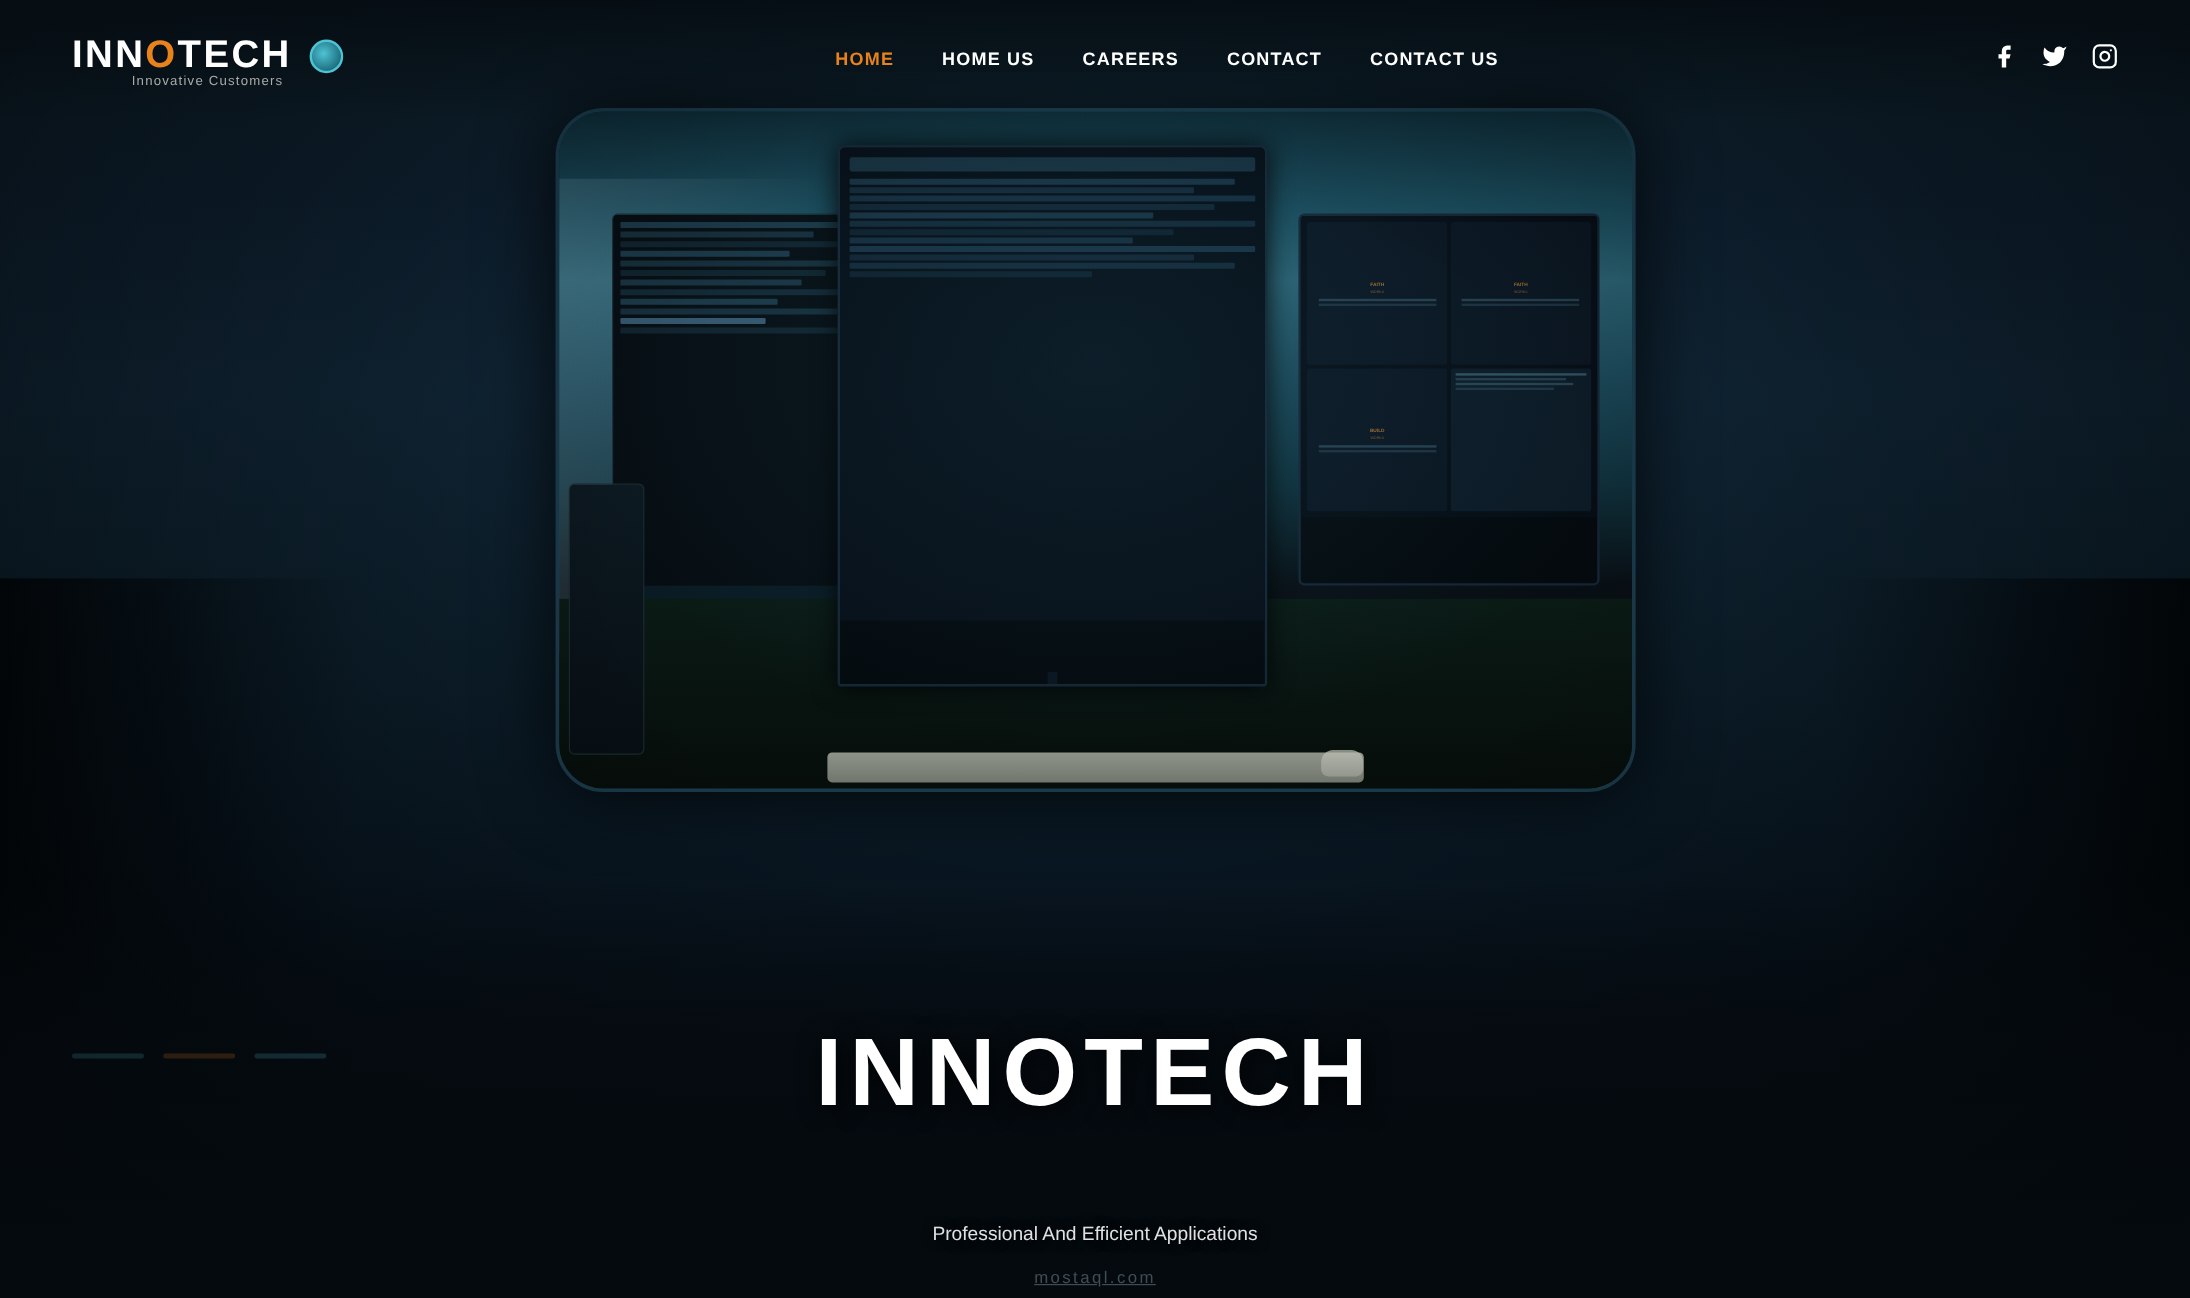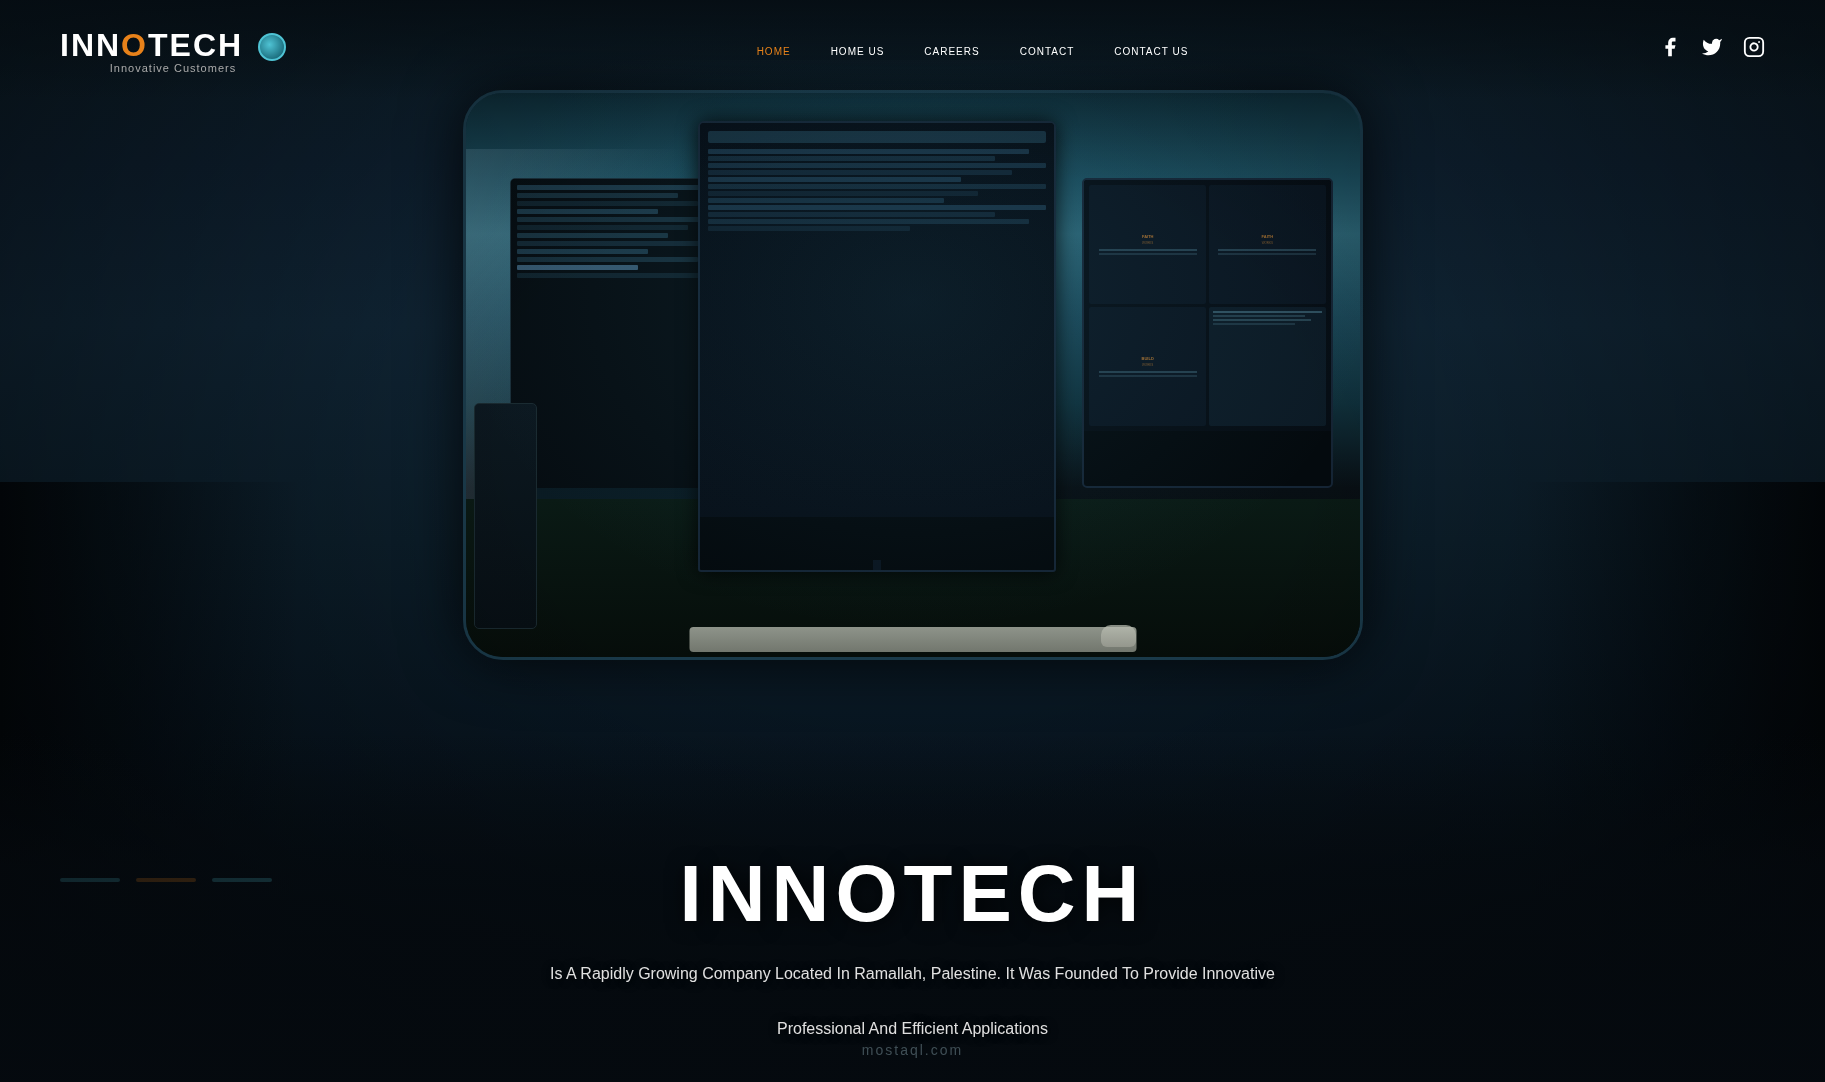--- a/index.html
+++ b/index.html
@@ -69,22 +69,22 @@
 
     .nav-links {
       display: flex;
       align-items: center;
       gap: 40px;
       list-style: none;
     }
 
     .nav-links li a {
       text-decoration: none;
-      font-size: 10px;
-      font-weight: 400;
+      font-size: 15px;
+      font-weight: 700;
       letter-spacing: 1px;
       color: white;
       transition: color 0.2s;
     }
 
     .nav-links li a.active {
       color: #e8821a;
     }
 
     .social-icons {
@@ -188,27 +188,28 @@
     .line-teal {
       width: 60px;
       height: 4px;
       background: #4fc3d4;
       border-radius: 2px;
     }
 
     
     .watermark {
       position: absolute;
-      bottom: 24px;
+      bottom: 10px;
       left: 50%;
       transform: translateX(-50%);
       color: rgba(150,180,190,0.4);
       font-size: 14px;
       letter-spacing: 2px;
       z-index: 200;
+      text-decoration: underline;
     }
 
     
     .hero-vignette {
       position: absolute;
       top: 0; left: 0; width: 100%; height: 100%;
       background: radial-gradient(ellipse at 50% 40%, transparent 30%, rgba(0,0,0,0.6) 100%);
       pointer-events: none;
       z-index: 5;
     }
@@ -452,21 +453,21 @@
 
   <div class="hero-vignette"></div>
 
   <div style="position:absolute;bottom:0;left:0;width:100%;height:350px;
     background:linear-gradient(180deg, transparent 0%, rgba(5,10,15,0.7) 40%, rgba(5,10,15,0.95) 100%);
     z-index:20;"></div>
 
   <div class="hero-text-overlay">
     <h1 class="hero-title">INNOTECH</h1>
     <p class="hero-description">
-      <span>Is A Rapidly Growing Company Located In Ramallah, Palestine. It Was Founded To Provide Innovative</span><br>
+      <br>
       <br>
       <span>Professional And Efficient Applications</span>
     </p>
   </div>
 
   <div class="bottom-lines">
     <div class="line-blue"></div>
     <div class="line-orange"></div>
     <div class="line-teal"></div>
   </div>

